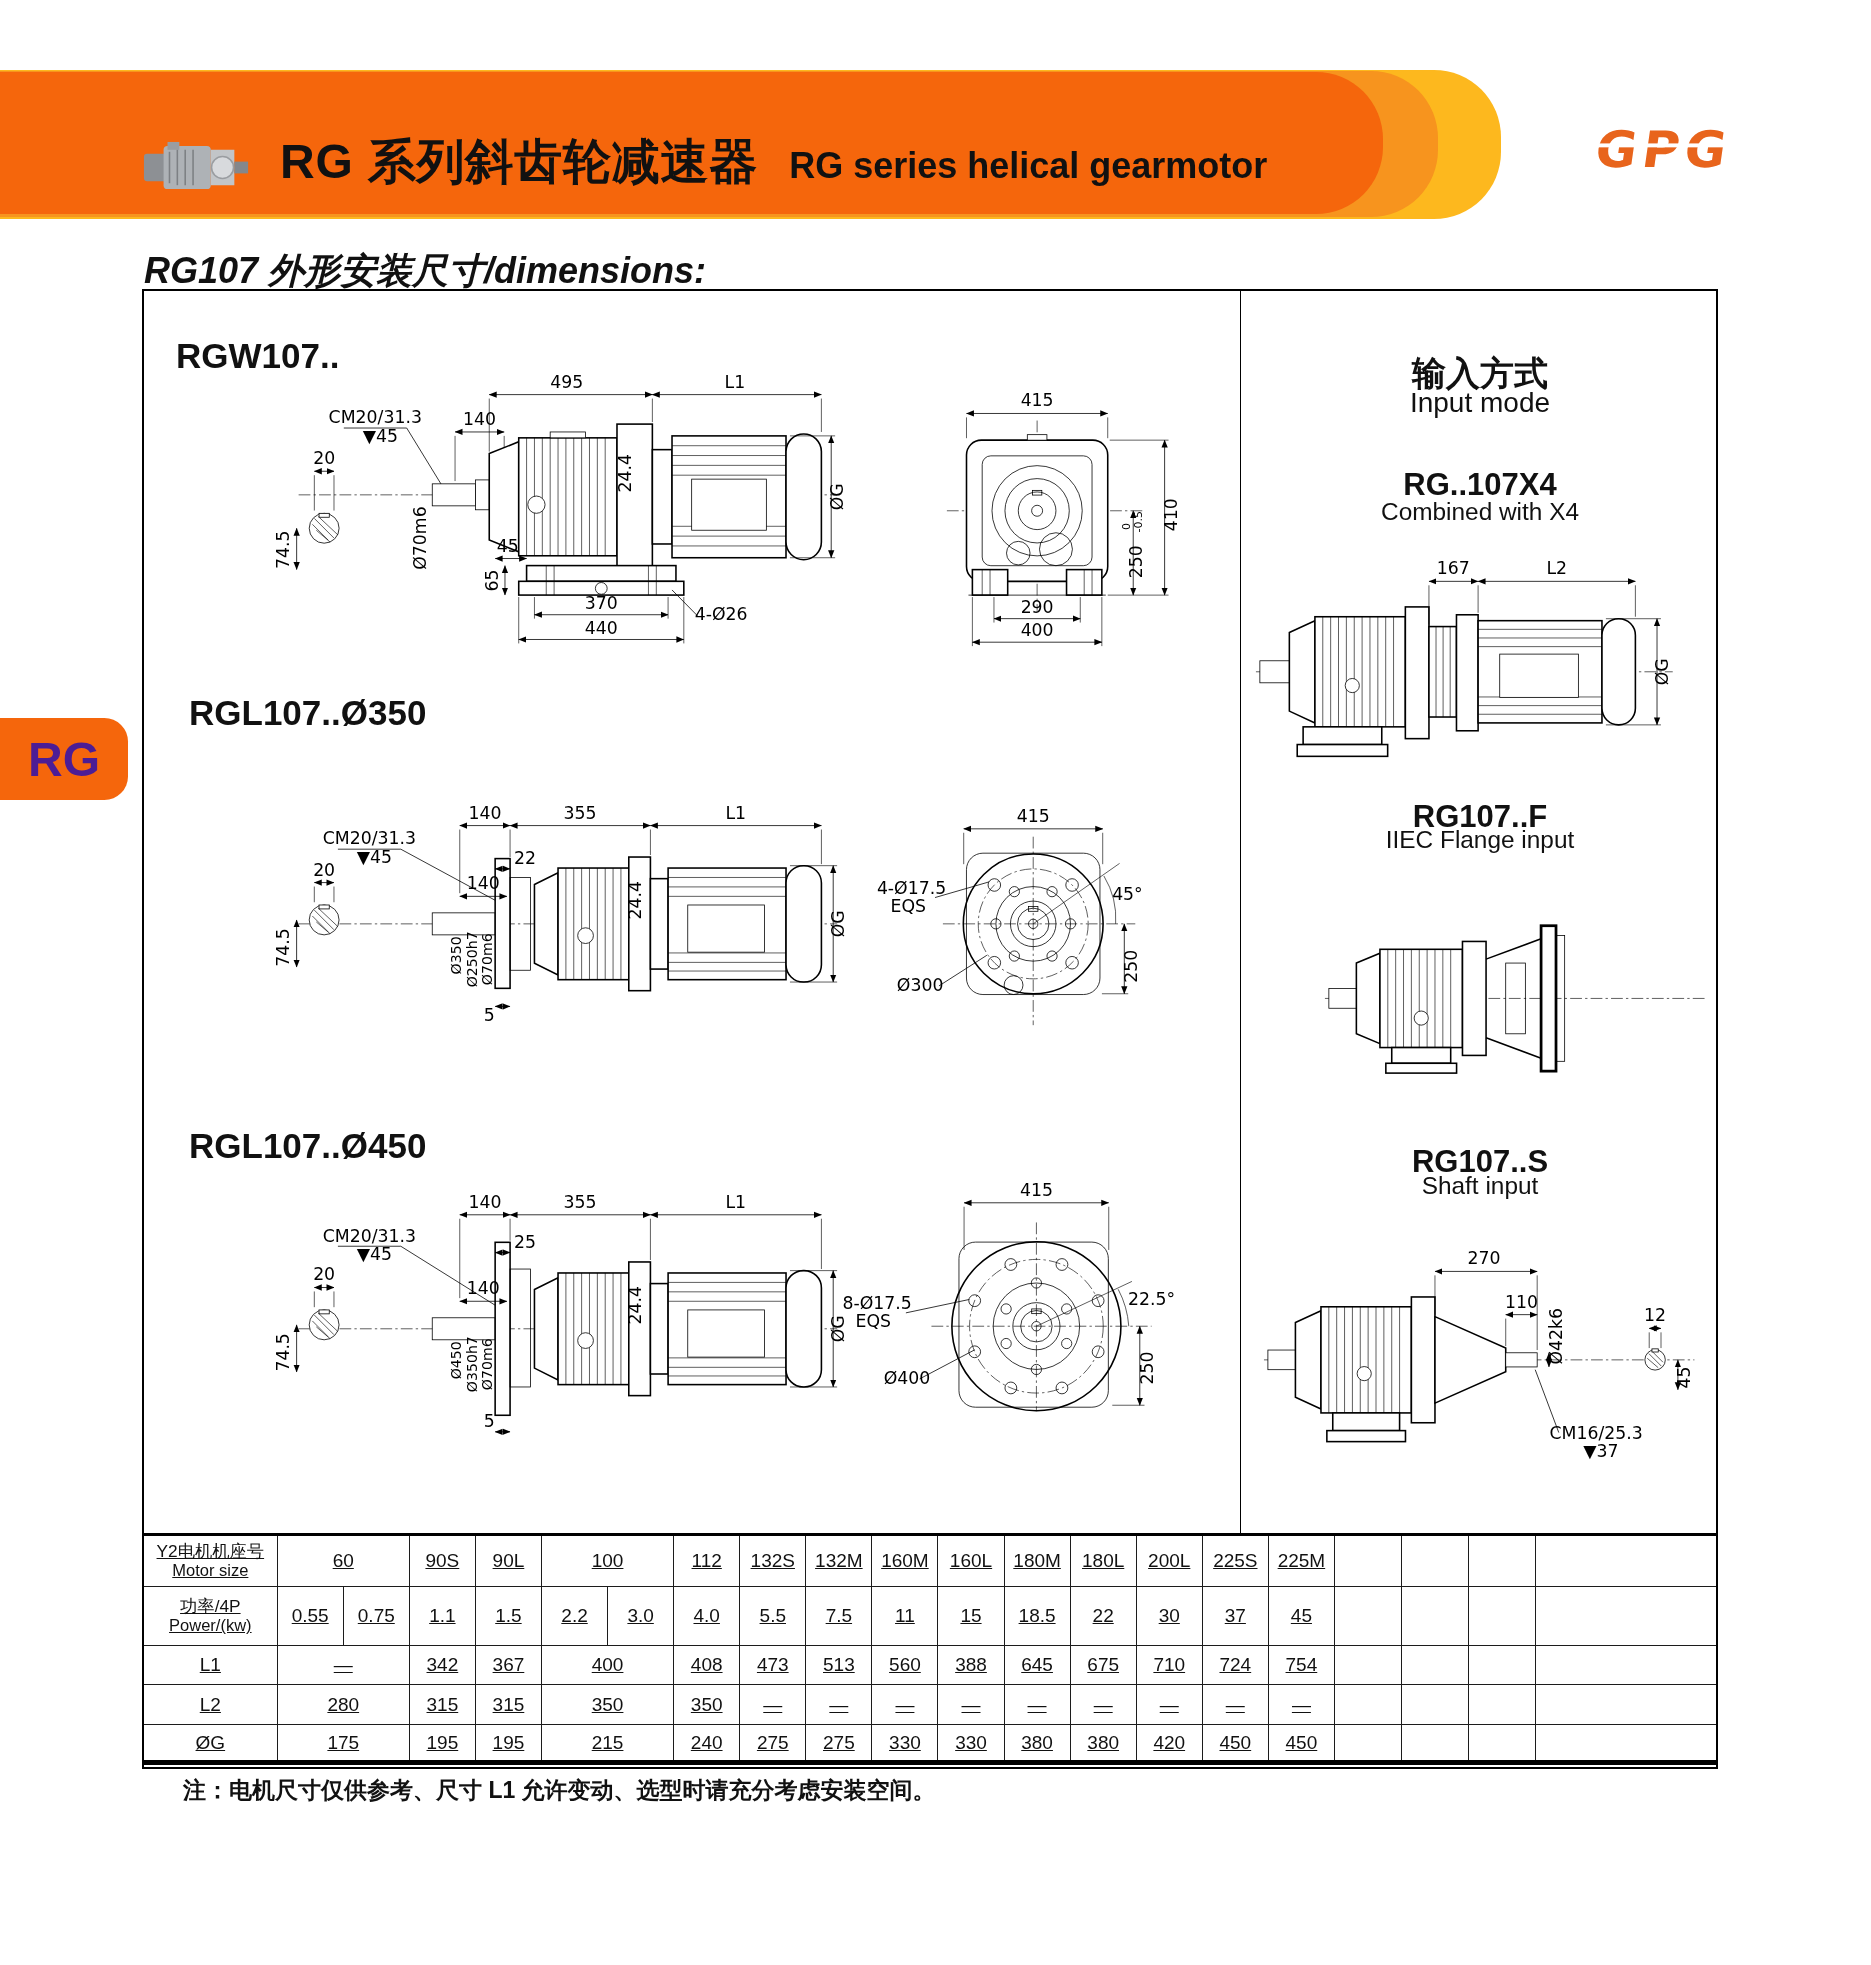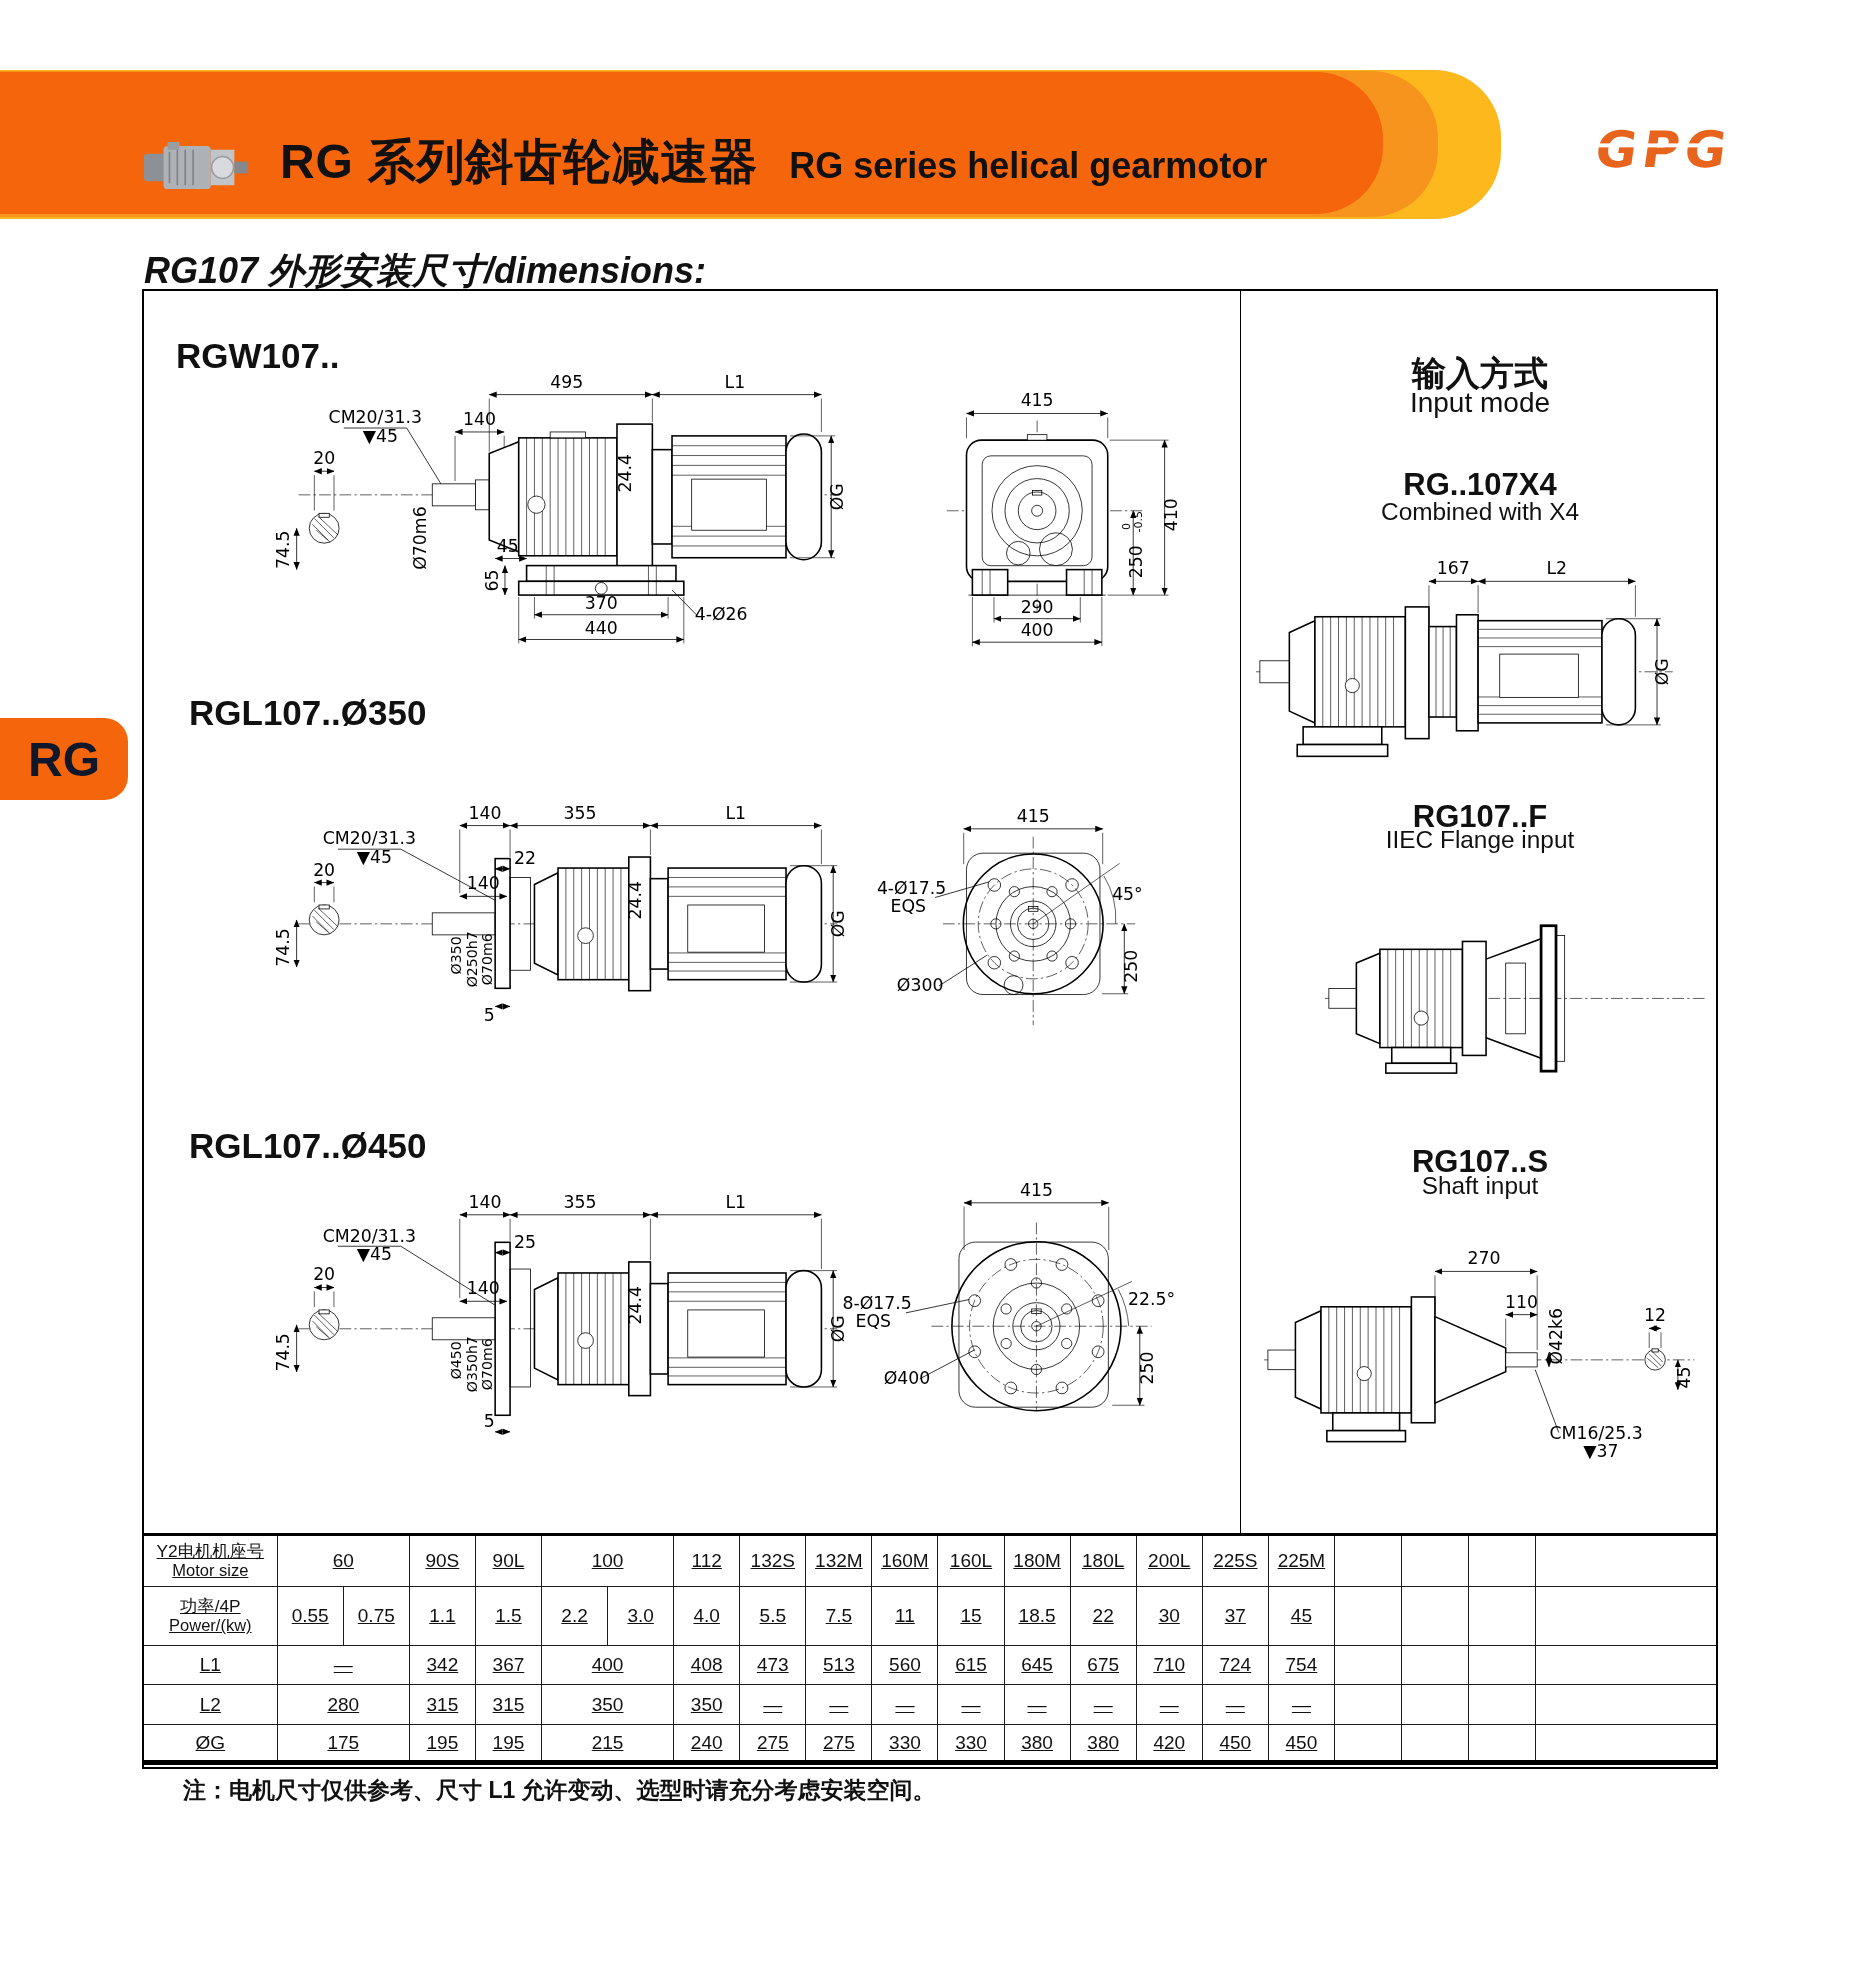--- a/index.html
+++ b/index.html
@@ -10,21 +10,21 @@
   .band{position:absolute;left:0;top:70px;height:149px;border-radius:0 67px 67px 0;}
   .band.yellow{width:1501px;background:#FDB81E;}
   .band.mid{top:71px;height:146px;width:1438px;background:#F7941E;}
   .band.main{top:72px;height:142px;width:1383px;background:#F5660C;}
   .title-row{position:absolute;left:280px;top:130px;display:flex;align-items:baseline;gap:31px;white-space:nowrap;}
   .title-zh{font-size:48px;font-weight:bold;letter-spacing:0.8px;}
   .title-en{font-size:36px;font-weight:bold;}
   
   .side-tab{position:absolute;left:0;top:718px;width:128px;height:82px;background:#F5660C;
             border-radius:0 23.6px 23.6px 0;display:flex;align-items:center;justify-content:center;}
-  .side-tab span{color:#0f172a;font-size:48px;font-weight:bold;}
+  .side-tab span{color:#4c1d95;font-size:48px;font-weight:bold;}
   .subtitle{position:absolute;left:144px;top:247px;font-size:36px;font-weight:bold;white-space:nowrap;font-style:italic;}
   
   .main-box{position:absolute;left:142px;top:289px;width:1576px;height:1480px;border:2px solid #000;box-sizing:border-box;}
   .vdivider{position:absolute;left:1240px;top:291px;width:1.2px;height:1244px;background:#000;}
   .drawing-label{position:absolute;font-size:35px;font-weight:bold;white-space:nowrap;}
   .rc-title{position:absolute;text-align:center;white-space:nowrap;transform:translateX(-50%);}
   .rc-zh{font-size:34px;font-weight:bold;}
   .rc-en{font-size:28px;}
   .rc-name{font-size:31px;font-weight:bold;}
   .rc-desc{font-size:24.4px;}
@@ -568,21 +568,21 @@
     <tr style="height:39px">
       <td>L1</td>
       <td colspan="2">—</td>
       <td>342</td>
       <td>367</td>
       <td colspan="2">400</td>
       <td>408</td>
       <td>473</td>
       <td>513</td>
       <td>560</td>
-      <td>615</td>
+      <td>388</td>
       <td>645</td>
       <td>675</td>
       <td>710</td>
       <td>724</td>
       <td>754</td>
       <td></td>
       <td></td>
       <td></td>
       <td></td>
     </tr>

